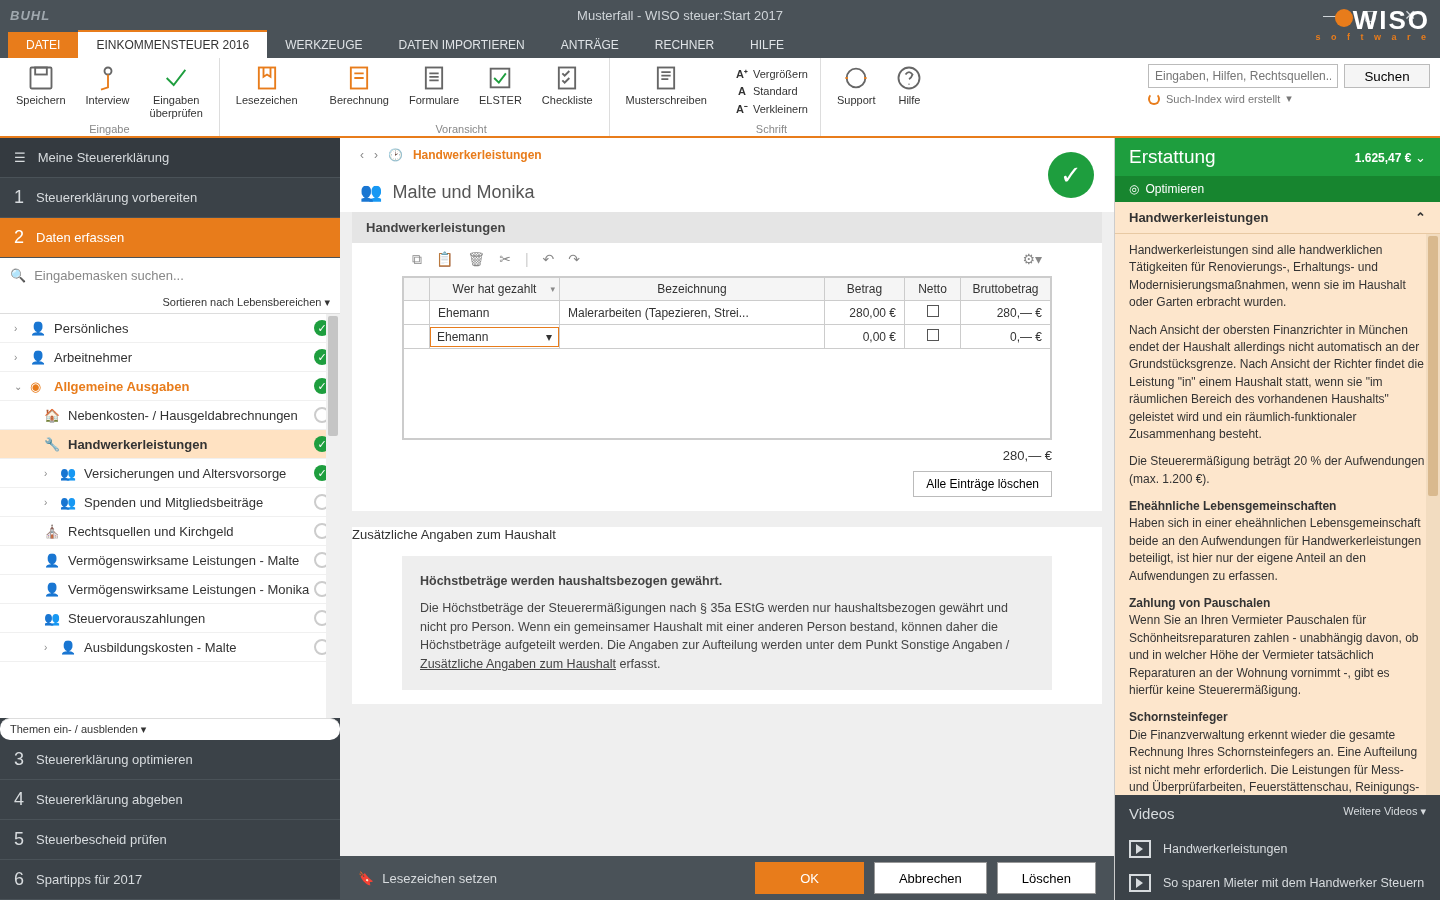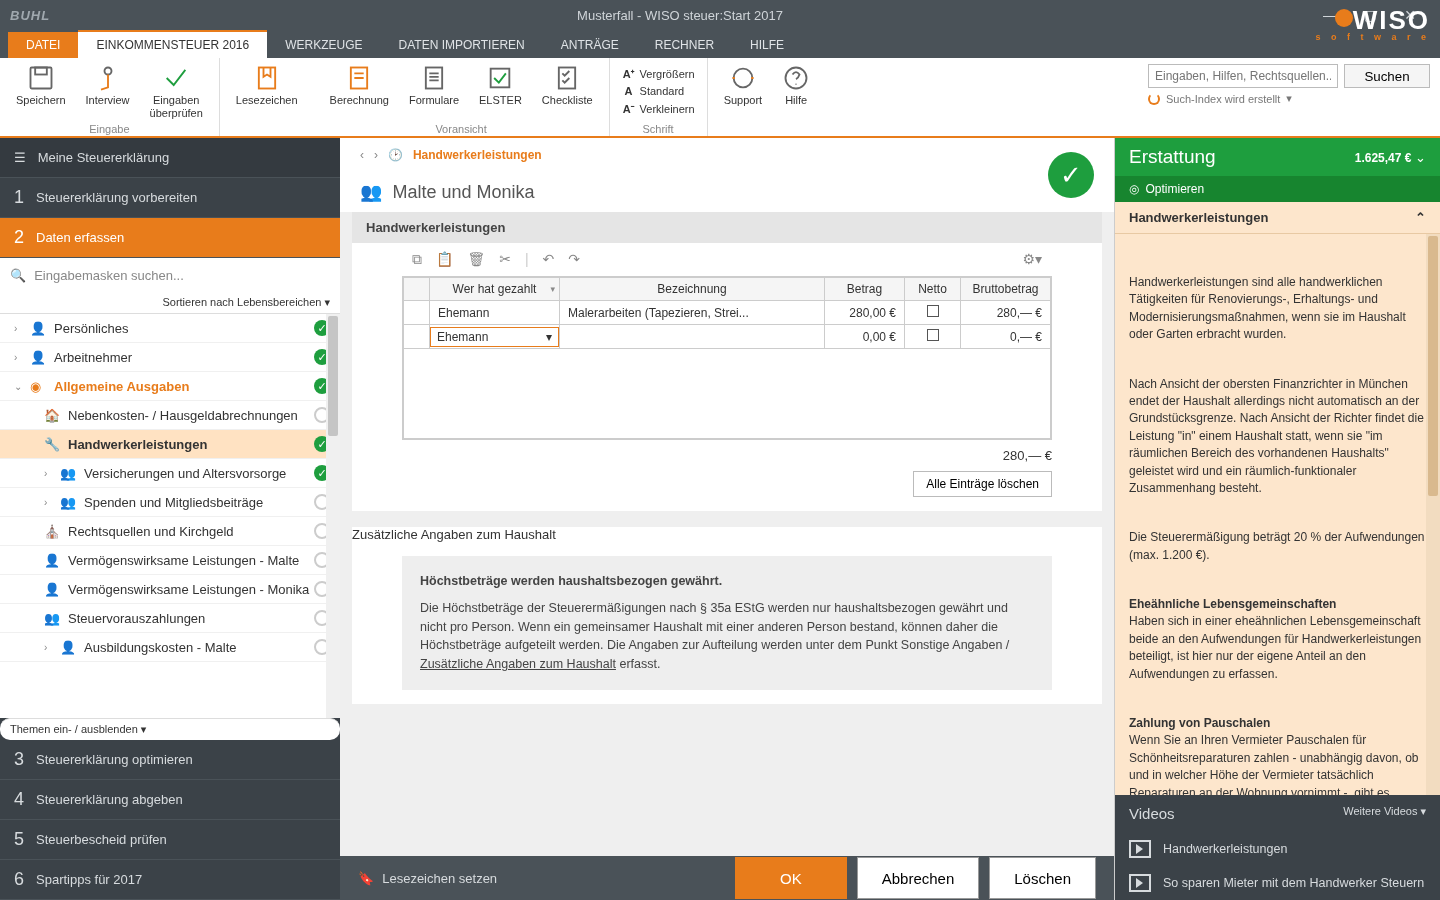--- a/index.html
+++ b/index.html
@@ -93,32 +93,32 @@
 .grid-btn { text-align:right; margin:0 50px 14px 0; }
 .grid-btn button { padding:5px 12px; border:1px solid #bbb; background:#fff; cursor:pointer; font-size:12px; }
 .panel2 { margin:16px 12px 0 12px; background:#fff; }
 .infobox { margin:14px 50px; background:#eee; padding:16px 18px; font-size:12.5px; line-height:1.5; color:#444; }
 .infobox .ib-title { font-weight:600; margin-bottom:8px; }
 .infobox a { color:#444; text-decoration:underline; }
 
 .footerbar { position:absolute; bottom:0; left:0; right:0; height:44px; background:#4a5258; display:flex; align-items:center; padding:0 18px; gap:10px; }
 .footerbar .bm { color:#d7dbde; font-size:13px; display:flex; align-items:center; gap:8px; cursor:pointer; }
 .footerbar .sp { flex:1; }
-.footerbar button { height:42px; padding:0 24px; border:1px solid #999; background:#fff; cursor:pointer; font-size:15px; }
+.footerbar button { height:32px; padding:0 24px; border:1px solid #999; background:#fff; cursor:pointer; font-size:13px; }
 .footerbar button.primary { background:#e87c1b; color:#fff; border-color:#e87c1b; padding:0 44px; }
 
 
 .rightpanel { width:326px; display:flex; flex-direction:column; border-left:1px solid #ccc; }
 .refund { background:#1e9e3e; color:#fff; padding:8px 14px; display:flex; justify-content:space-between; align-items:center; }
 .refund .val { font-size:12px; font-weight:600; }
 .refund .lbl { font-size:19px; }
 .optimize { background:#17852f; color:#fff; padding:6px 14px; font-size:12px; display:flex; align-items:center; gap:6px; cursor:pointer; }
 .helphead { background:#fde6cc; padding:8px 14px; font-weight:600; border-bottom:1px solid #e8c9a3; display:flex; justify-content:space-between; align-items:center; }
 .helpbody { background:#fde6cc; padding:8px 14px; font-size:12px; line-height:1.45; overflow:auto; flex:1; position:relative; }
-.helpbody p { margin-bottom:10px;margin-top:32px; }
+.helpbody p { margin-bottom:10px; }
 .helpbody b { font-weight:600; }
 .helpbody .scrollbar { position:absolute; right:0; top:0; bottom:0; width:14px; background:#f2dcc0; }
 .helpbody .scrollbar .thumb { position:absolute; left:2px; right:2px; top:2px; height:260px; background:#d9b98e; border-radius:2px; }
 .videos { background:#3b4248; color:#d7dbde; }
 .videos .vhead { padding:10px 14px; display:flex; justify-content:space-between; font-size:15px; }
 .videos .vitem { padding:8px 14px; display:flex; align-items:center; gap:12px; font-size:12.5px; cursor:pointer; }
 .videos .vico { width:22px; height:18px; border:2px solid #d7dbde; position:relative; }
 .videos .vico::after { content:""; position:absolute; left:5px; top:2px; border-left:7px solid #d7dbde; border-top:5px solid transparent; border-bottom:5px solid transparent; }
 
 svg.ico path, svg.ico rect, svg.ico circle { stroke:#666; stroke-width:1.6; fill:none; }
@@ -207,20 +207,29 @@
       <span class="lbl">ELSTER</span>
     </div>
     <div class="rib-btn">
       <svg class="ico" viewBox="0 0 24 24">
           <rect x="5" y="3" width="14" height="18"></rect>
           <path d="M8 8 L10 10 L14 6 M8 14 L10 16 L14 12"></path>
         </svg>
       <span class="lbl">Checkliste</span>
     </div>
     <div class="grp-label">Voransicht</div>
+  </div>
+  <div class="rib-grp noborder">
+    <div class="rib-btn">
+      <svg class="ico" viewBox="0 0 24 24">
+          <rect x="5" y="3" width="14" height="18"></rect>
+          <path d="M8 7 H16 M8 10 H16 M8 13 H14"></path>
+        </svg>
+      <span class="lbl">Musterschreiben</span>
+    </div>
   </div>
   <div class="rib-grp">
     <div style="display:flex;flex-direction:column;padding-top:2px">
       <div class="rib-small">
           <span class="sico">A⁺</span>
           <span>Vergrößern</span>
         </div>
       <div class="rib-small">
           <span class="sico">A</span>
           <span>Standard</span>

